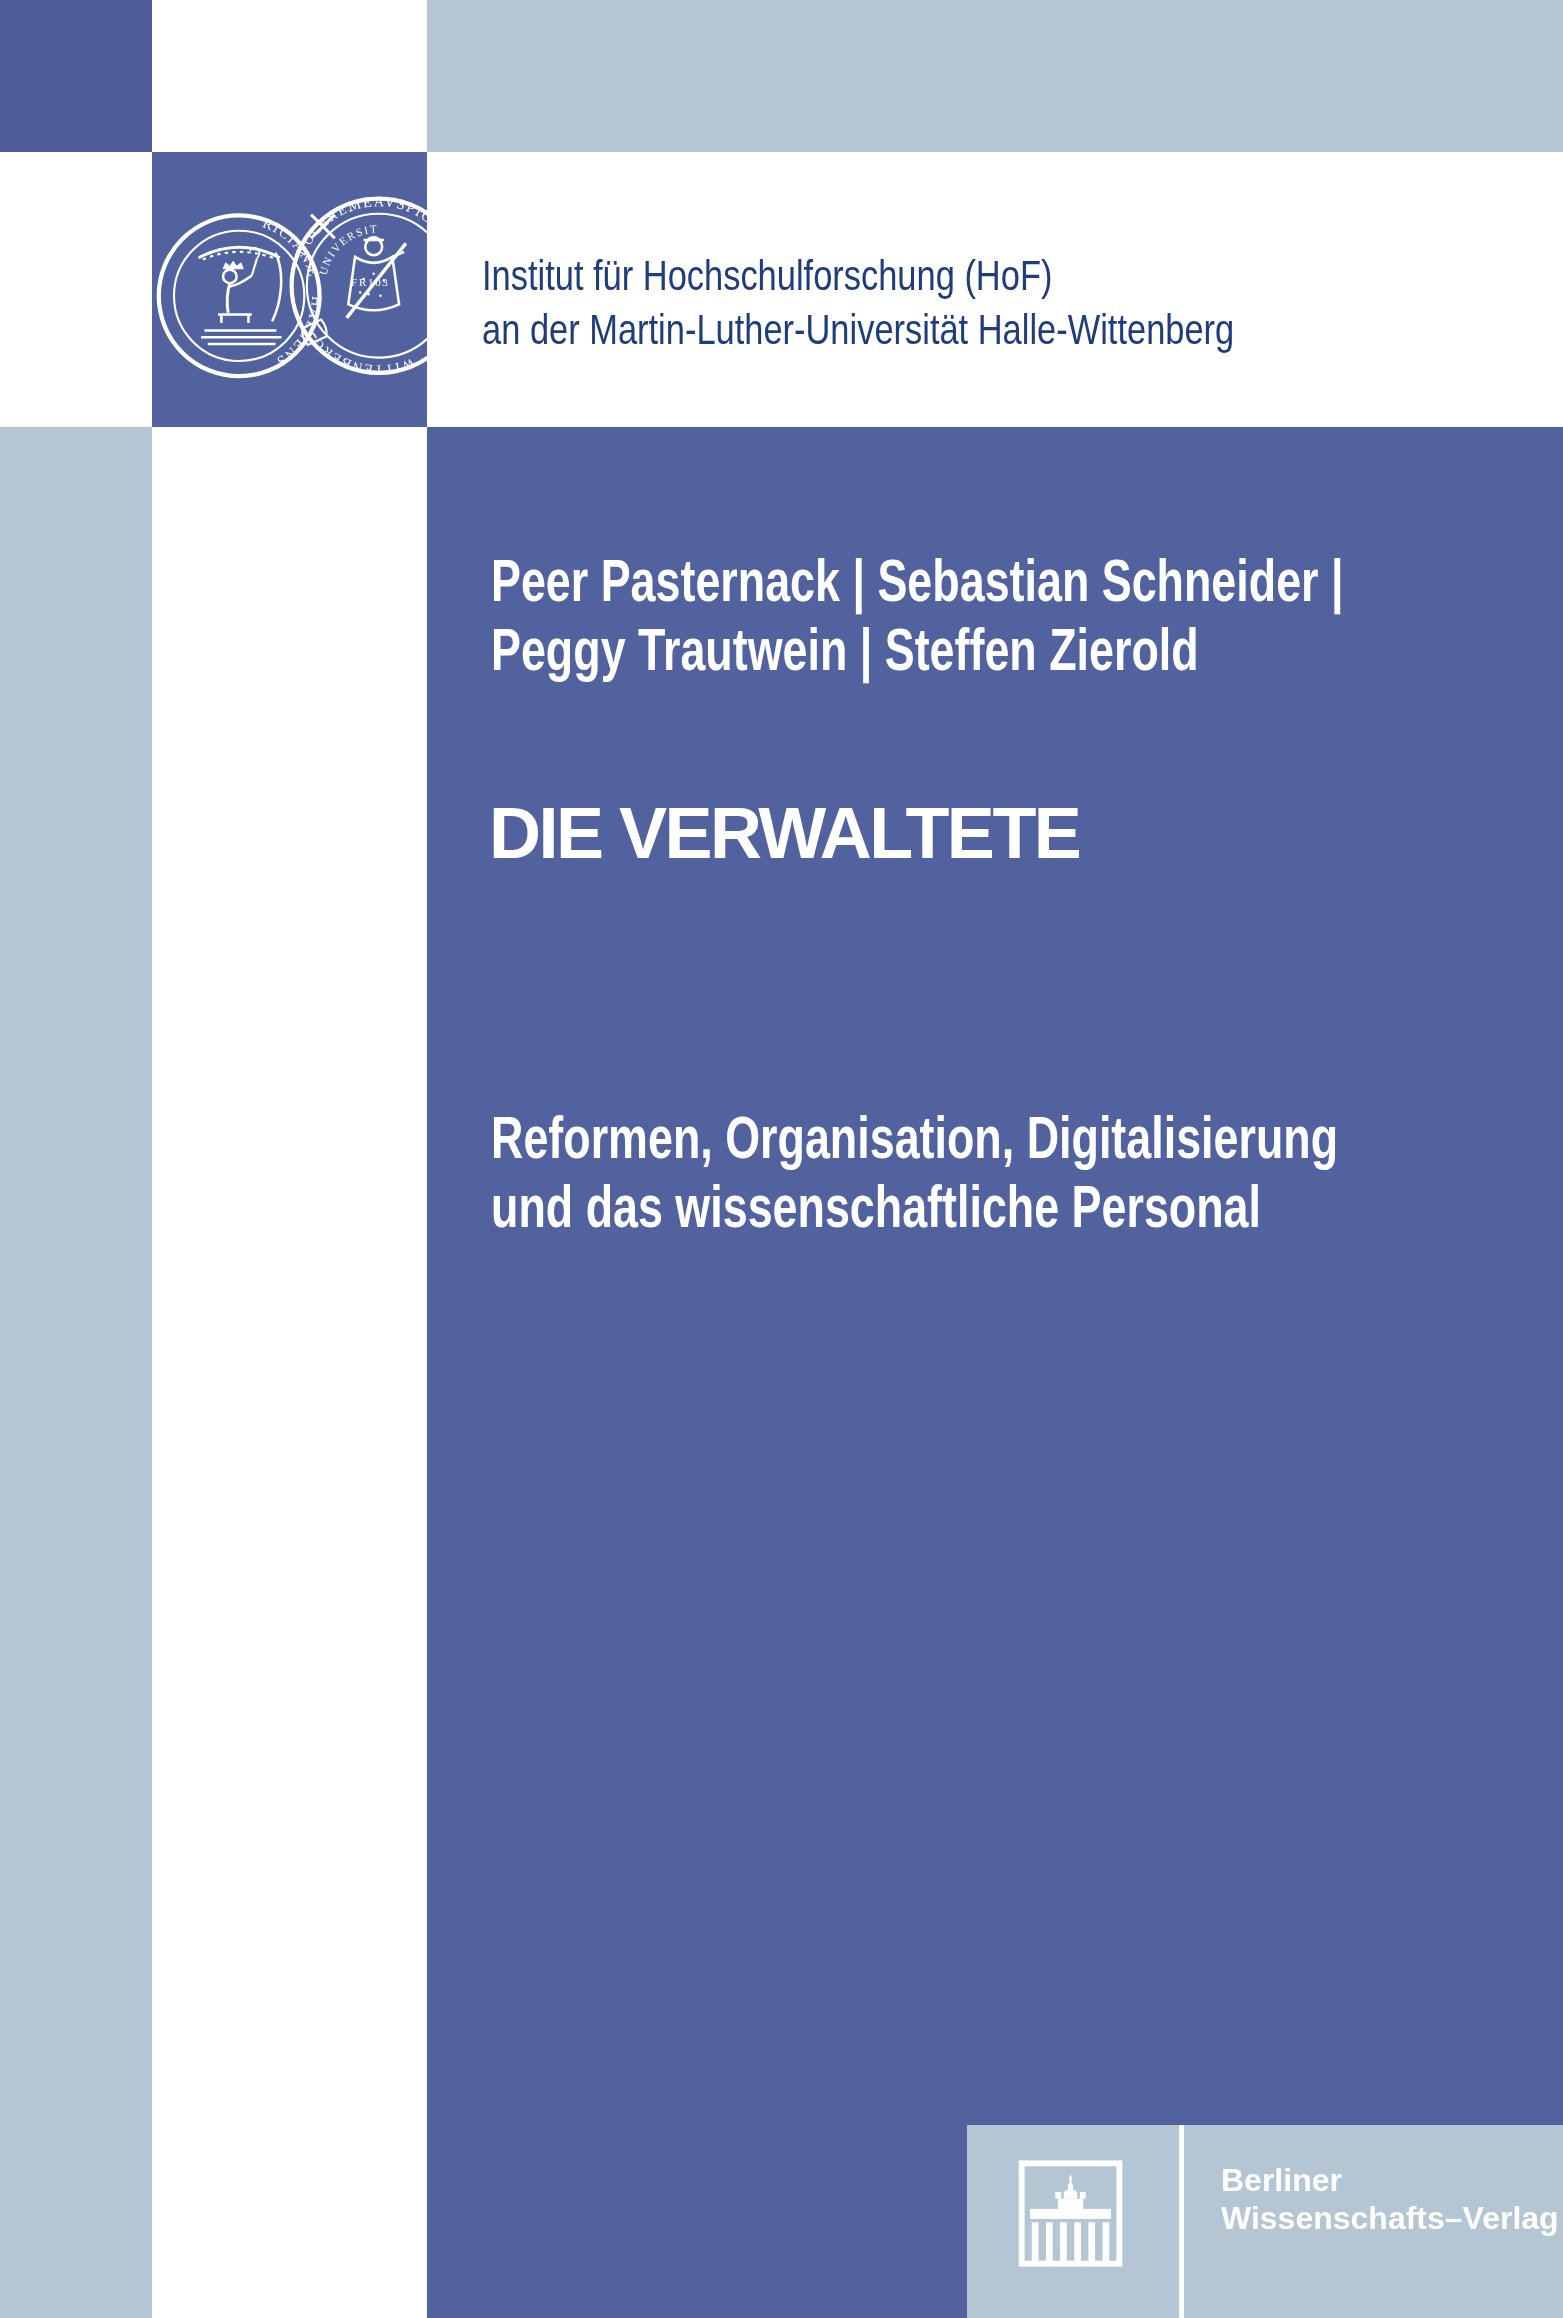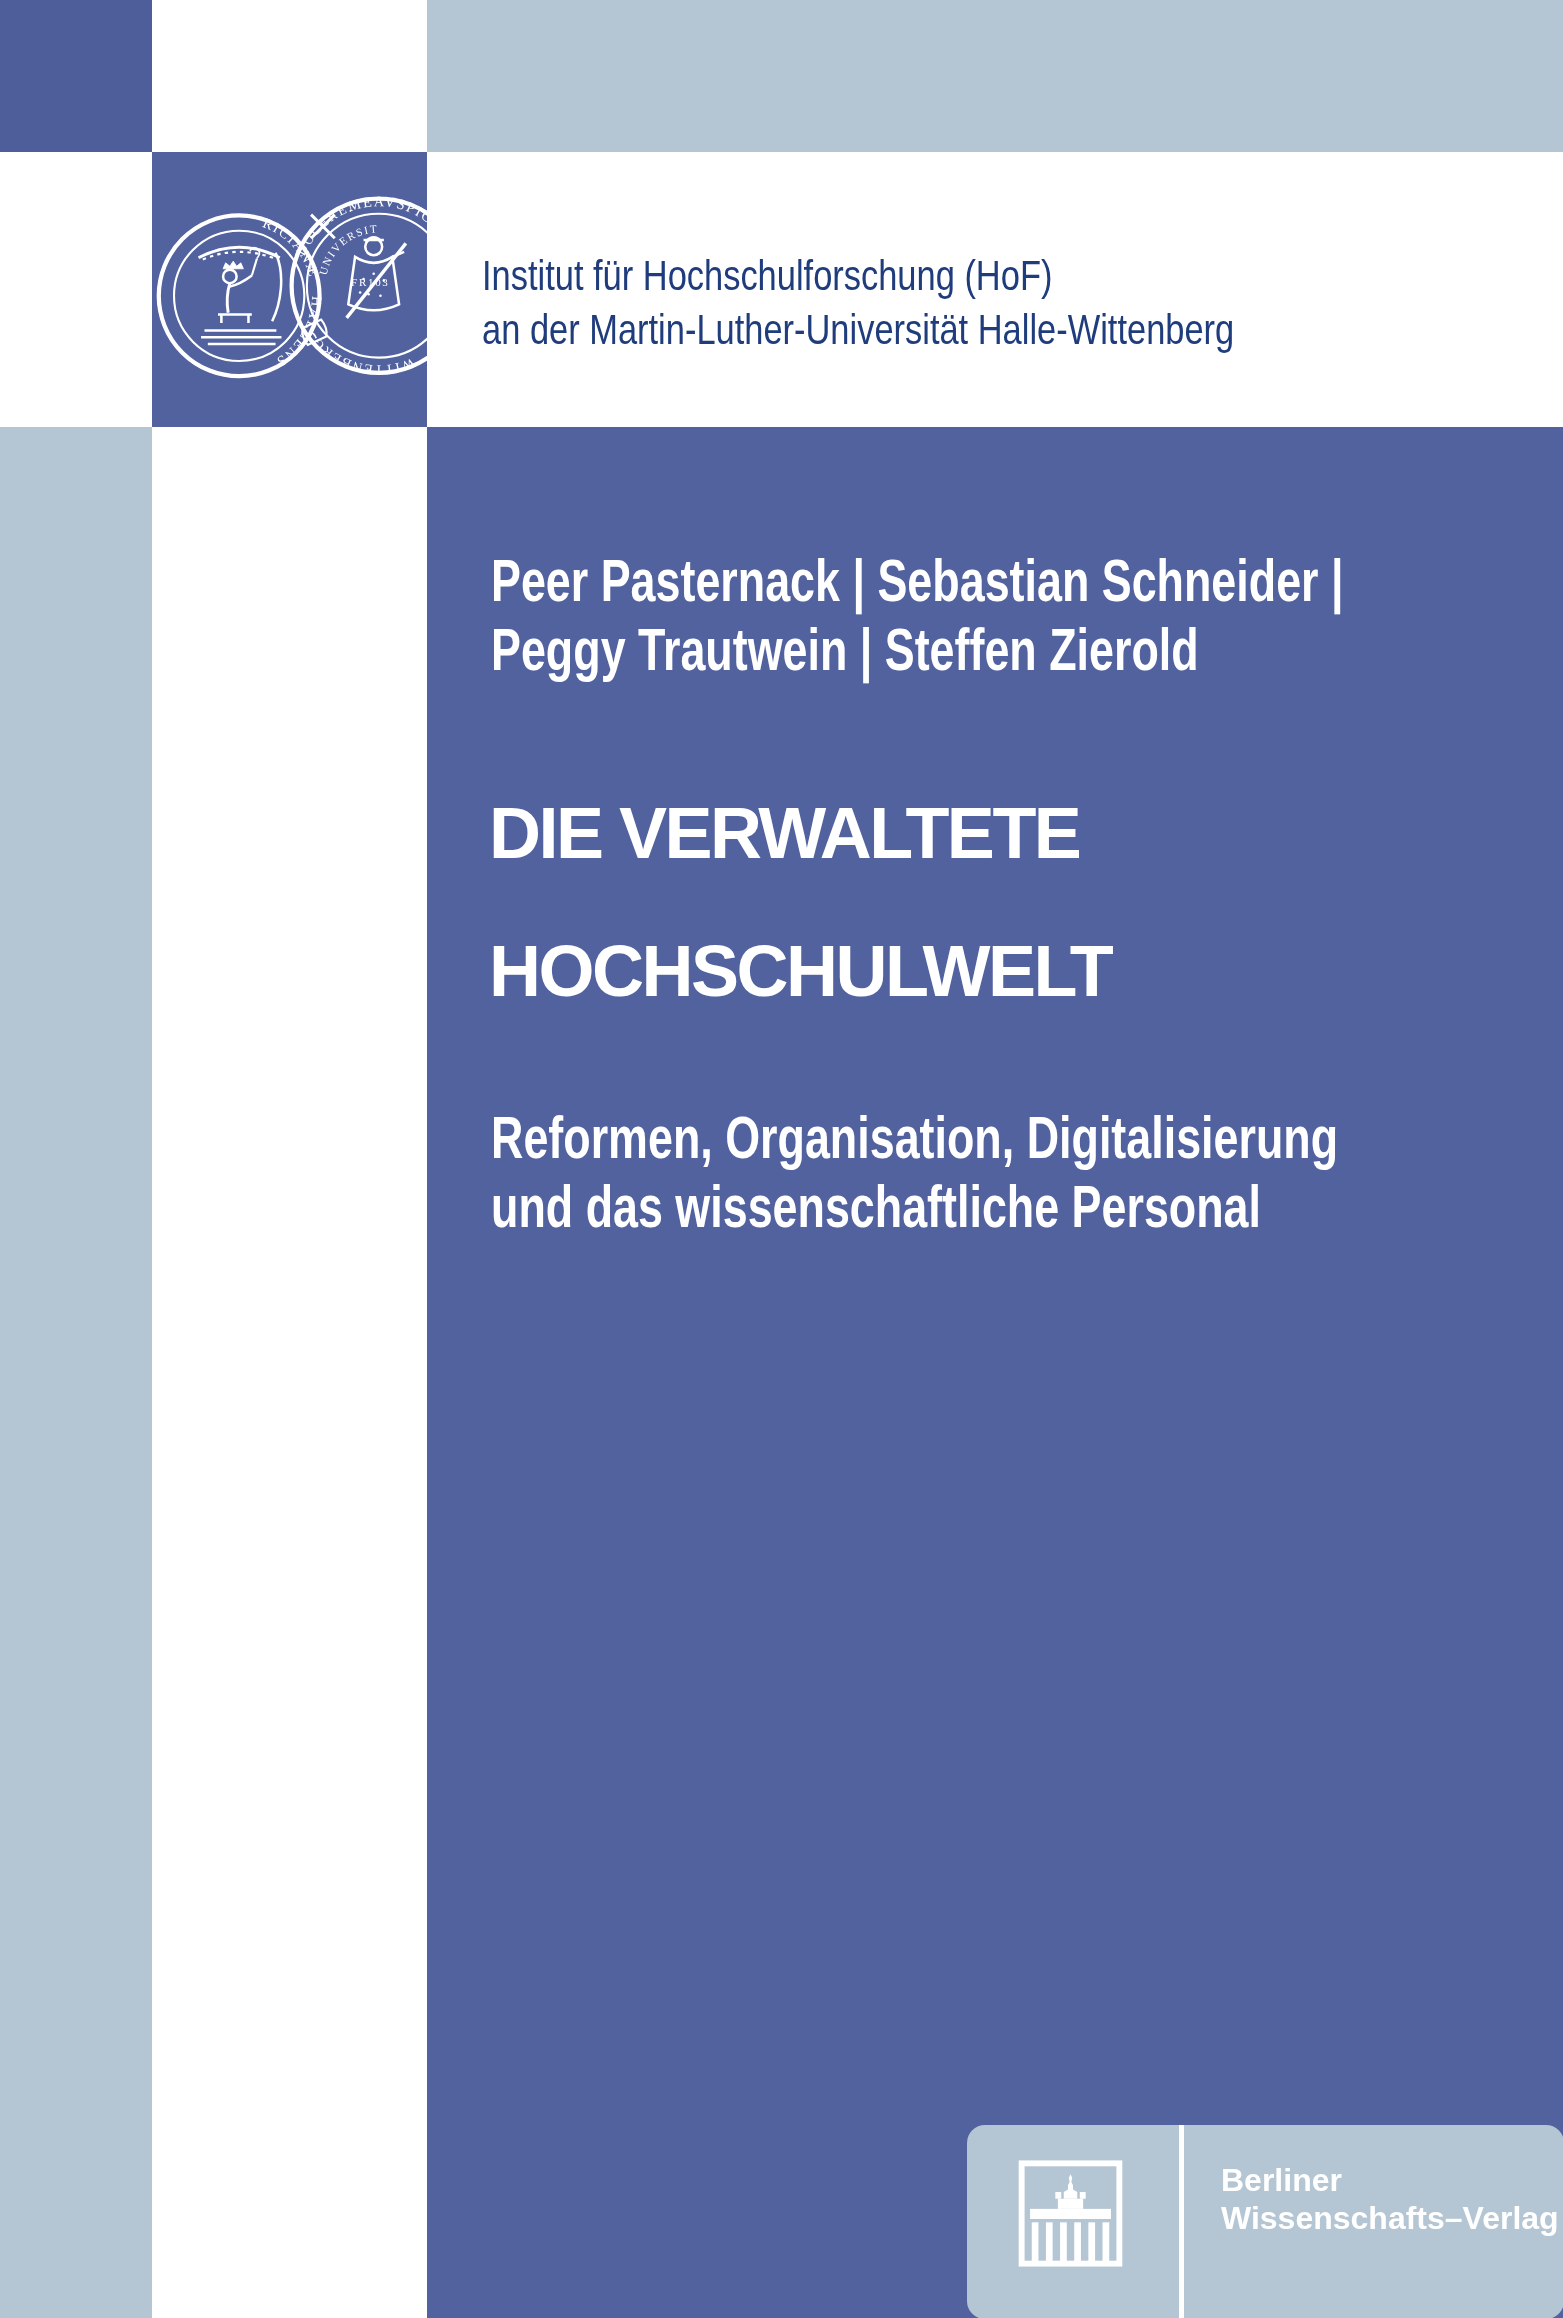--- a/index.html
+++ b/index.html
@@ -39,21 +39,21 @@
     font-size:72px;line-height:138px;
     letter-spacing:-2.5px;
   }
   #book-subtitle{
     left:491px;top:1104px;
     font-size:59px;line-height:69px;
     transform:scaleX(0.76);transform-origin:0 0;
   }
 
   
-  #publisher-block{left:967px;top:2125px;width:597px;height:194px;background:#b4c5d4;border-radius:18px;}
+  #publisher-block{left:967px;top:2125px;width:597px;height:194px;background:#b4c5d4;}
   #publisher-divider{left:212px;top:0;width:5px;height:194px;background:#ffffff;}
   #gate-logo{left:51px;top:35px;width:105px;height:107px;}
   #publisher-name{
     left:254px;top:36px;
     color:#ffffff;font-weight:700;
     font-size:32px;line-height:38px;
     white-space:nowrap;
   }
 
   
@@ -131,21 +131,20 @@
     <div>an der Martin-Luther-Universität Halle-Wittenberg</div>
   </div>
 
   <div class="abs white-bold" id="authors">
     <div>Peer Pasternack | Sebastian Schneider |</div>
     <div>Peggy Trautwein | Steffen Zierold</div>
   </div>
 
   <div class="abs white-bold" id="book-title">
     <div>DIE VERWALTETE</div>
-    <div>HOCHSCHULWELT</div>
   </div>
 
   <div class="abs white-bold" id="book-subtitle">
     <div>Reformen, Organisation, Digitalisierung</div>
     <div>und das wissenschaftliche Personal</div>
   </div>
 
   <div class="abs" id="publisher-block">
     <svg class="abs" id="gate-logo" viewBox="0 0 124 127">
       <rect x="4" y="4" width="116" height="119" fill="none" stroke="#ffffff" stroke-width="7"></rect>

